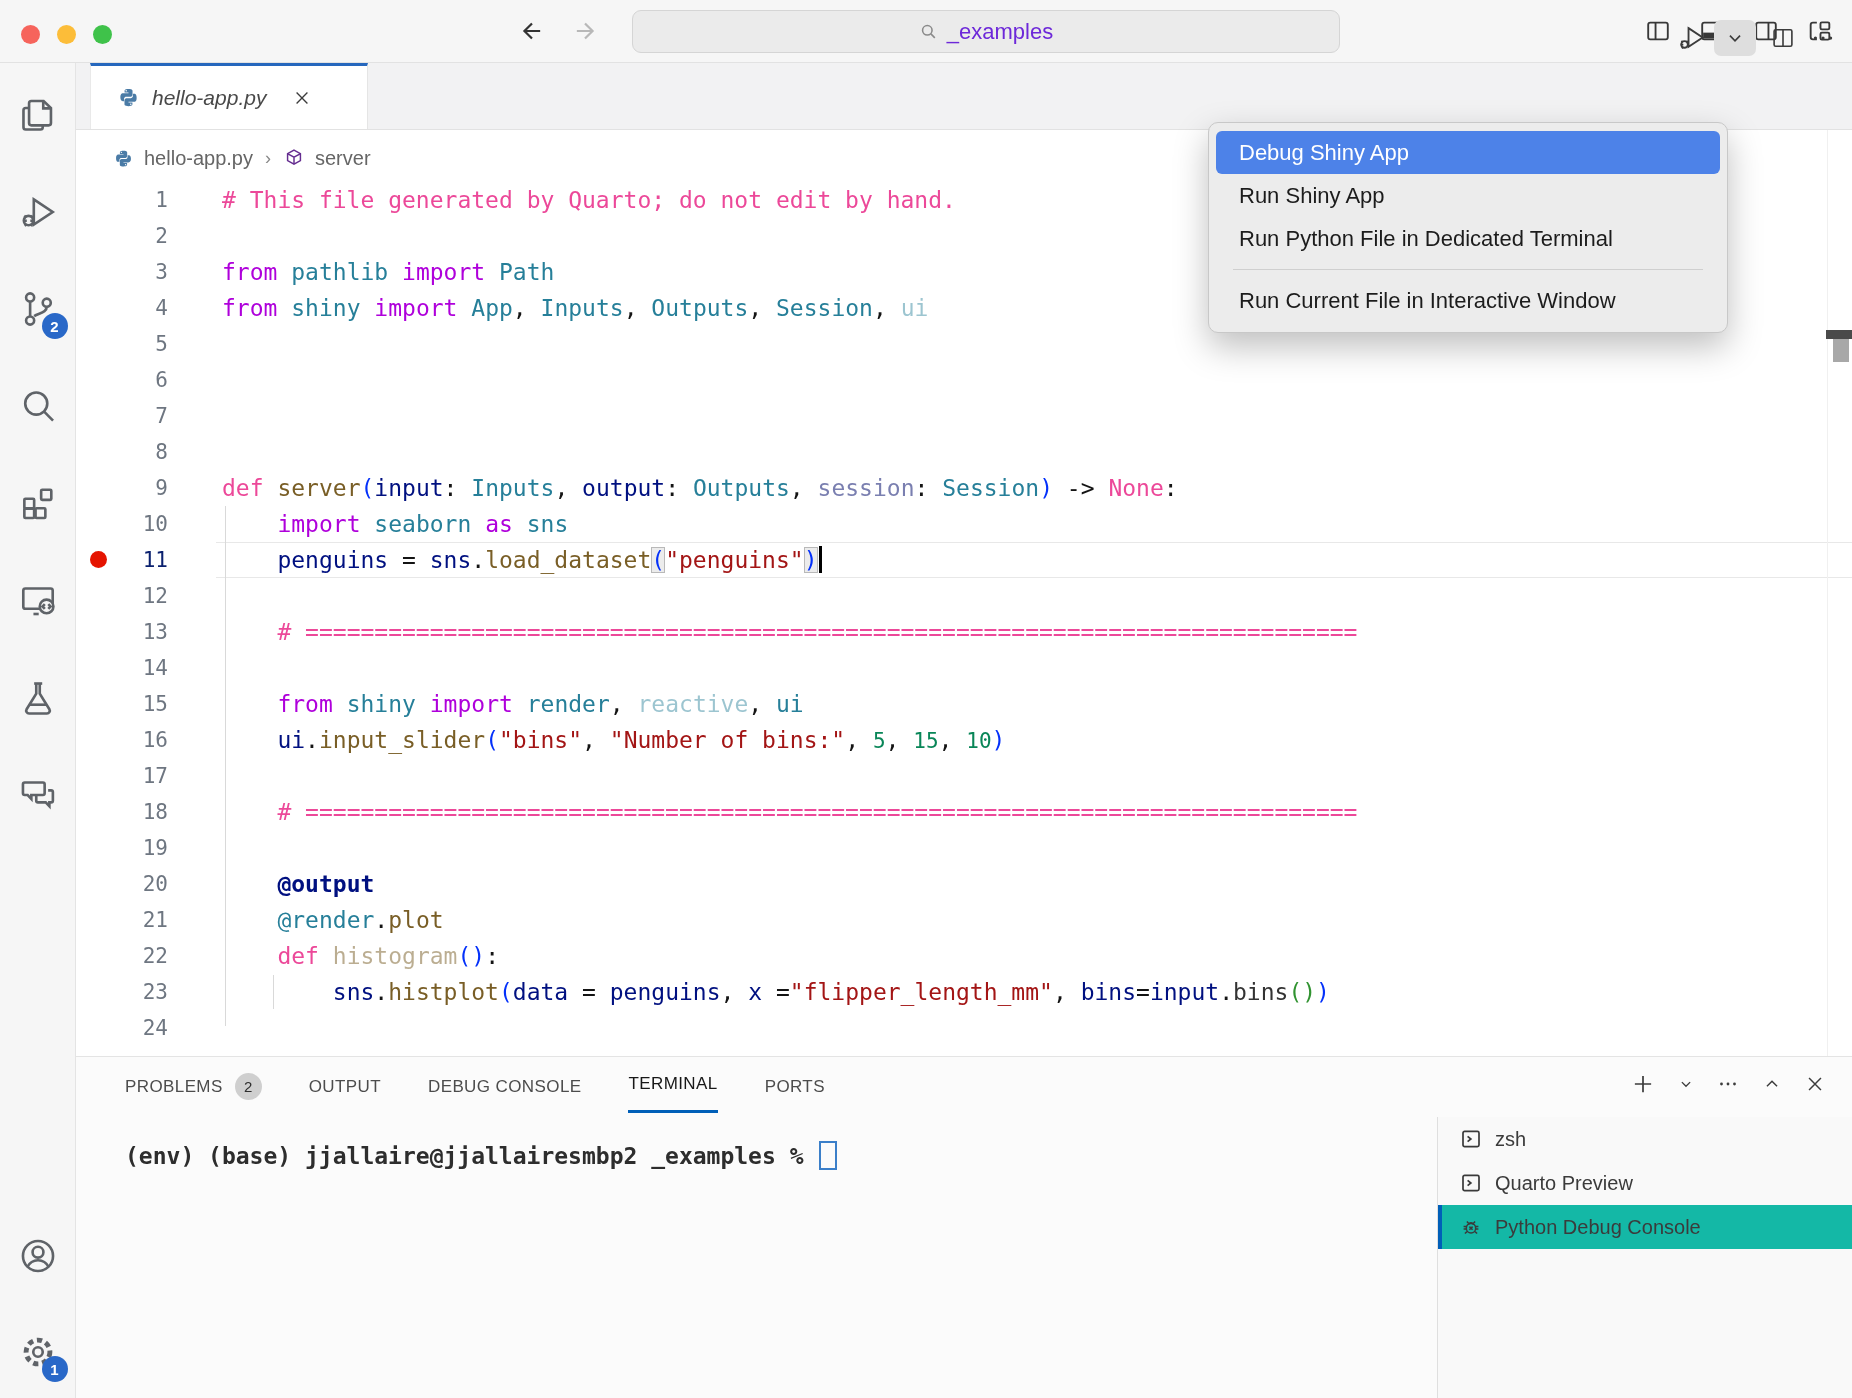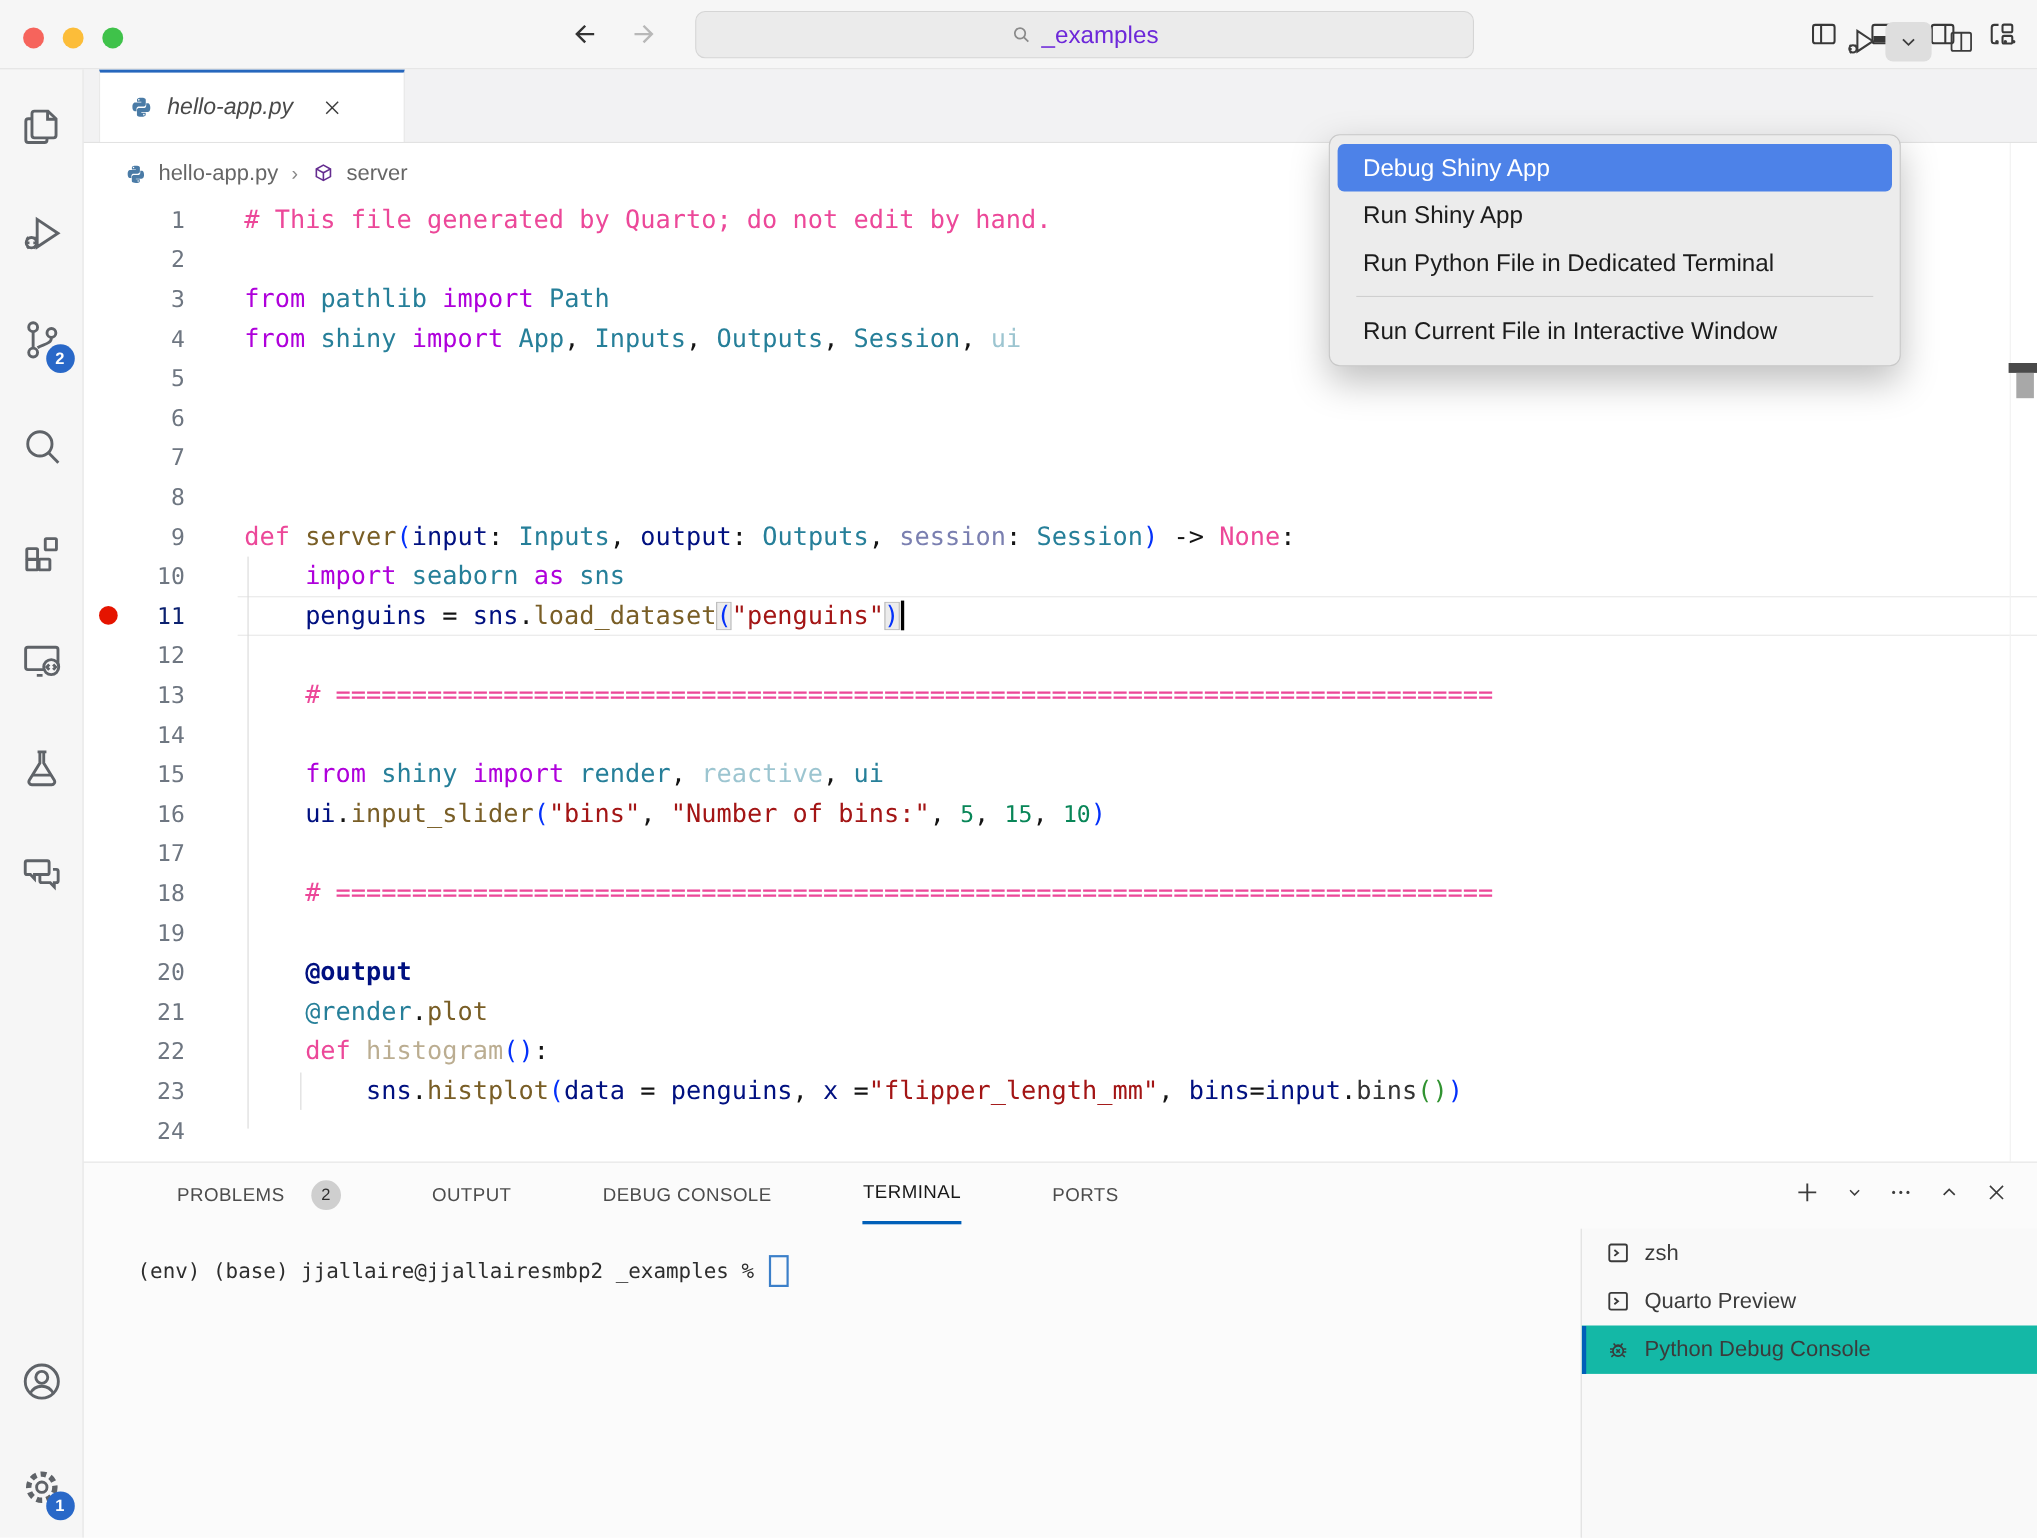--- a/index.html
+++ b/index.html
@@ -72,25 +72,25 @@
 
   
   #context-menu{position:absolute;left:1208px;top:122px;width:520px;background:#ececec;border:1px solid #c8c8c8;border-radius:10px;box-shadow:0 14px 34px rgba(0,0,0,.25);z-index:20;padding:8px 0 10px 0;box-sizing:border-box;}
   .menu-item{height:43px;display:flex;align-items:center;padding:0 16px 0 30px;font-size:22px;color:#1c1c1c;white-space:nowrap;}
   .menu-item.selected{background:#4d82e8;color:#fff;border-radius:6px;margin:0 7px;padding:0 9px 0 23px;}
   .menu-sep{height:1px;background:#cfcfcf;margin:9px 24px 9px 24px;}
 
   
   #panel{position:absolute;left:75px;top:1056px;width:1777px;height:342px;background:#fbfbfb;border-top:1px solid #e4e4e4;box-sizing:border-box;}
   #panel-tabs{position:absolute;left:50px;top:0;height:56px;display:flex;align-items:center;gap:47px;}
-  .panel-tab{display:flex;align-items:center;gap:24px;font-size:17px;letter-spacing:.4px;color:#4c4c4c;height:56px;box-sizing:border-box;padding-top:3px;margin-left:36px;}
+  .panel-tab{display:flex;align-items:center;gap:12px;font-size:17px;letter-spacing:.4px;color:#4c4c4c;height:56px;box-sizing:border-box;padding-top:3px;}
   .panel-tab.active{color:#181818;border-bottom:3px solid #005fb8;padding-top:0;}
   .panel-badge{min-width:27px;height:27px;border-radius:14px;background:#cfcfcf;color:#2e2e2e;font-size:15px;display:flex;align-items:center;justify-content:center;letter-spacing:0;}
   #panel-actions{position:absolute;right:26px;top:14px;display:flex;align-items:center;gap:21px;}
-  #terminal-line{position:absolute;left:50px;top:84px;font-family:"DejaVu Sans Mono",monospace;font-size:19px;color:#2d2d2d;white-space:pre;display:flex;align-items:center;}
+  #terminal-line{position:absolute;left:50px;top:84px;font-family:"DejaVu Sans Mono",monospace;font-size:23px;color:#2d2d2d;white-space:pre;display:flex;align-items:center;font-weight:bold;}
   #term-cursor{display:inline-block;width:14px;height:25px;border:2.5px solid #3b7fc9;margin-left:2px;}
   #term-list{position:absolute;left:1362px;top:60px;width:415px;height:282px;border-left:1px solid #dfdfdf;background:#f9f9f9;}
   .term-item{height:44px;display:flex;align-items:center;gap:12px;padding-left:21px;font-size:20px;color:#3b3b3b;}
   .term-item.selected{background:#14b8a6;box-shadow:inset 4px 0 0 #005fb8;}
   .term-item svg{width:24px;height:24px;flex:none;}
 </style>
 </head>
 <body>
 
 <svg width="0" height="0" style="position:absolute" aria-hidden="true">

